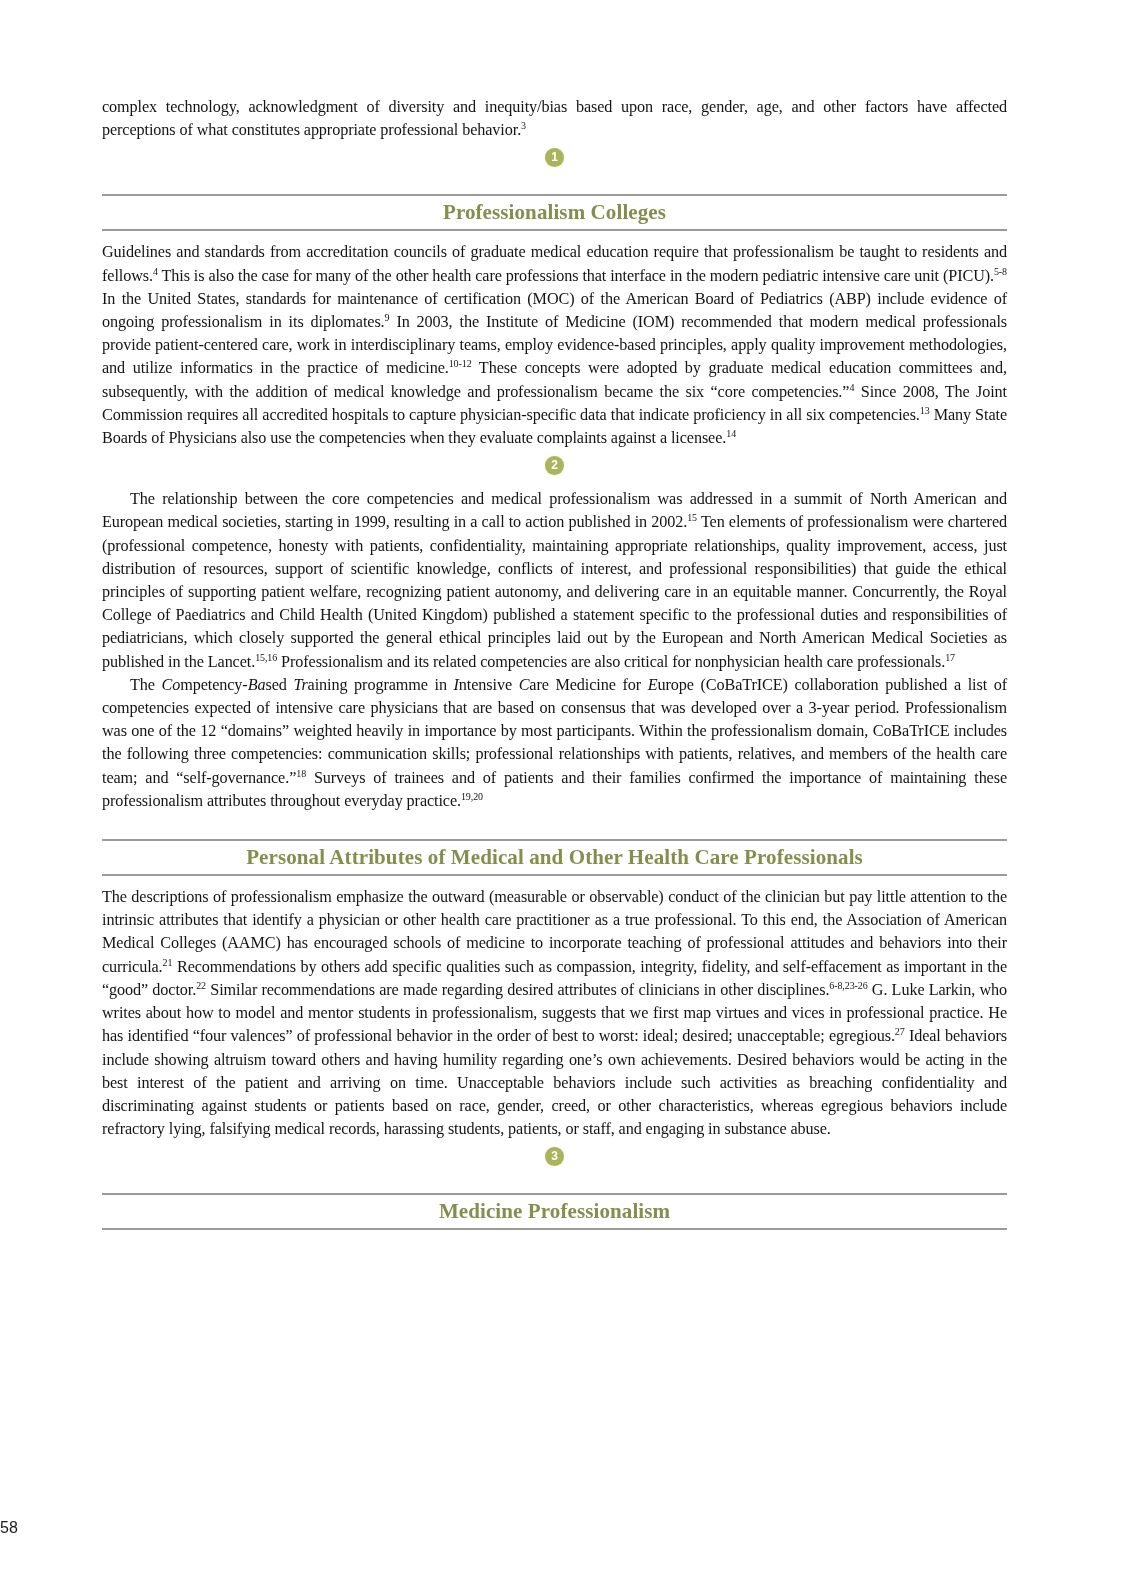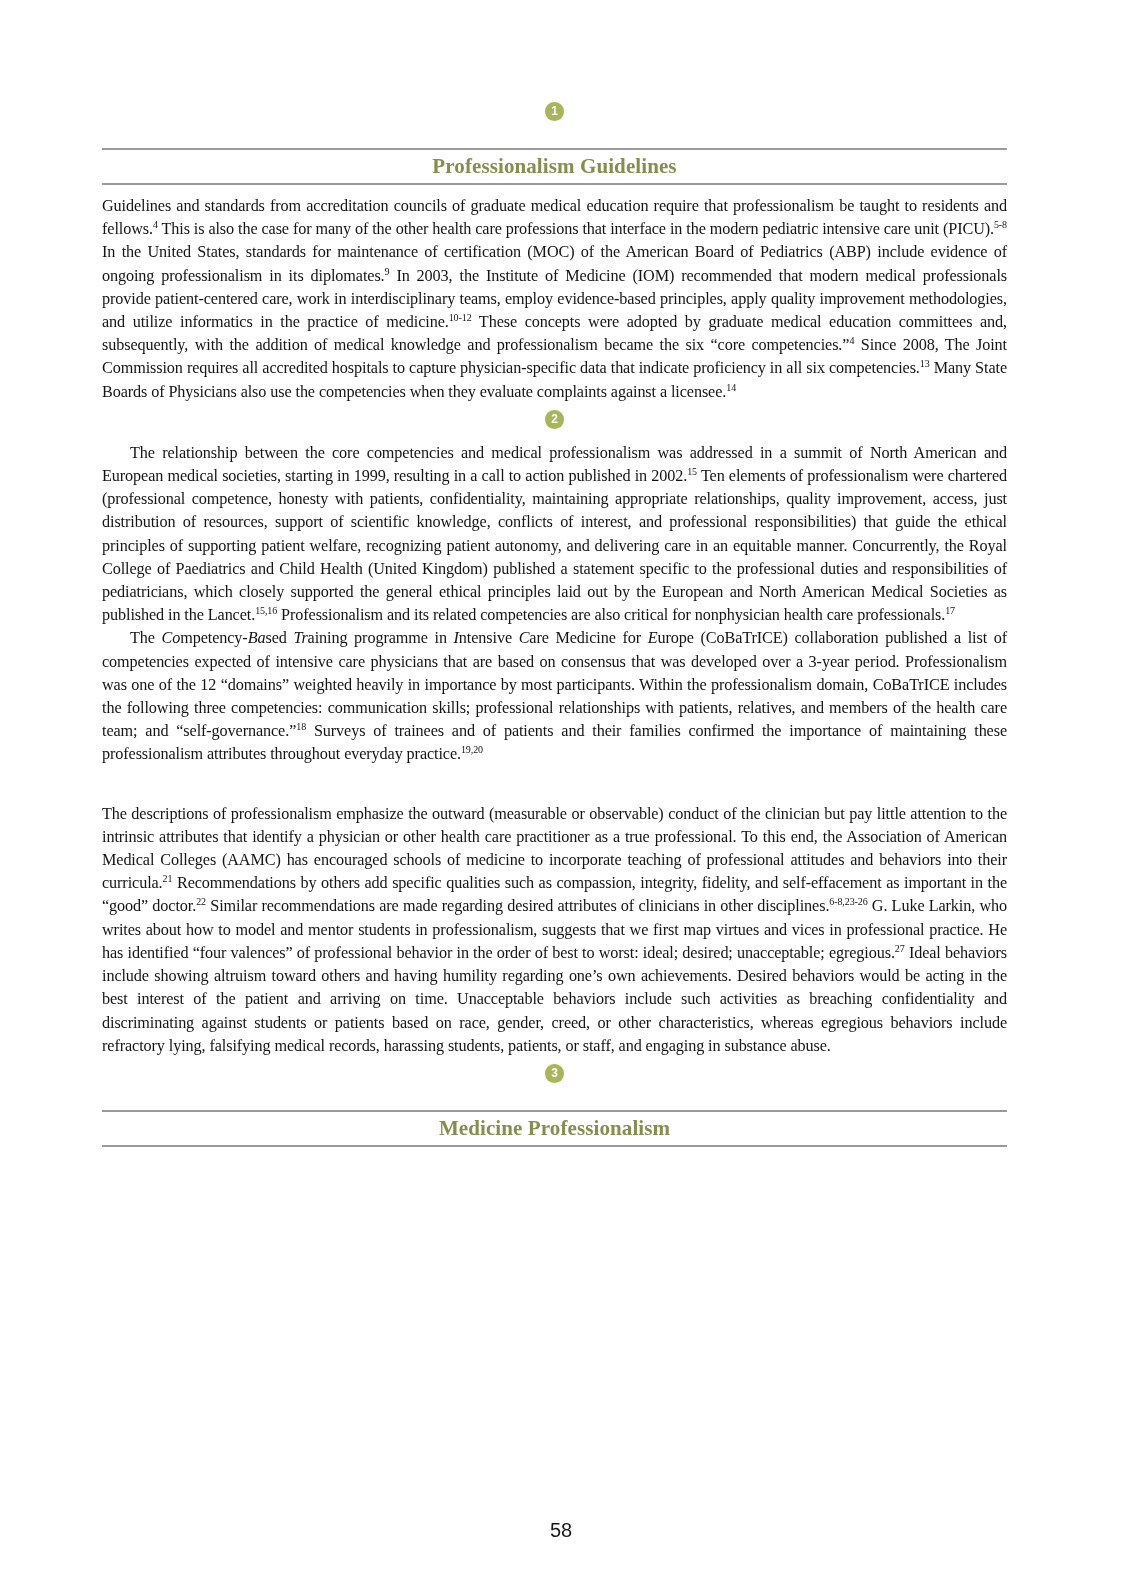--- a/index.html
+++ b/index.html
@@ -11,52 +11,56 @@
   sup { font-size: 10px; line-height: 0; vertical-align: 6px; }
   .marker { display: flex; justify-content: center; margin: 6px 0 0 0; height: 22px; }
   .circle { width: 19px; height: 19px; border-radius: 50%; background: #a9b45c;
             color: #ffffff; font-family: "Liberation Sans", "DejaVu Sans", sans-serif;
             font-weight: bold; font-size: 12px; line-height: 19px; text-align: center;
             box-shadow: 0 0 2px #e5e9c8; }
   .section-head { border-top: 2px solid #9a9a9a; border-bottom: 2px solid #9a9a9a;
                   text-align: center; margin: 0; }
   .section-head h2 { margin: 0; font-size: 21px; font-weight: bold; color: #868e4e;
                      line-height: 33px; letter-spacing: 0.1px; }
-  .page-number { position: absolute; left: 0; right: 0; top: 1519px; text-align: center;
-                 font-family: "Liberation Sans", "DejaVu Sans", sans-serif; font-size: 20px; color: #1a1a1a; }
+  .page-number { position: absolute; left: 0; right: 0; top: 1519px; text-align: left;
+                 font-family: "Liberation Sans", "DejaVu Sans", sans-serif; font-size: 16px; color: #1a1a1a; }
   b.ib { font-style: italic; font-weight: normal; }
 </style>
 </head>
 <body>
 
 <div class="page">
 
+  <p><span>complex technology, acknowledgment of diversity and inequity/bias based upon race, gender, age, and other factors have affected perceptions of what constitutes appropriate professional behavior.</span><sup>3</sup></p>
 
   <div class="marker">
     <div class="circle">1</div>
   </div>
 
   <div style="height:24px"></div>
   <div class="section-head">
-    <h2>Professionalism Guidelines</h2>
+    <h2>Professionalism Colleges</h2>
   </div>
   <div style="height:10px"></div>
 
   <p><span>Guidelines and standards from accreditation councils of graduate medical education require that professionalism be taught to residents and fellows.</span><sup>4</sup><span> This is also the case for many of the other health care professions that interface in the modern pediatric intensive care unit (PICU).</span><sup>5-8</sup><span> In the United States, standards for maintenance of certification (MOC) of the American Board of Pediatrics (ABP) include evidence of ongoing professionalism in its diplomates.</span><sup>9</sup><span> In 2003, the Institute of Medicine (IOM) recommended that modern medical professionals provide patient-centered care, work in interdisciplinary teams, employ evidence-based principles, apply quality improvement methodologies, and utilize informatics in the practice of medicine.</span><sup>10-12</sup><span> These concepts were adopted by graduate medical education committees and, subsequently, with the addition of medical knowledge and professionalism became the six “core competencies.”</span><sup>4</sup><span> Since 2008, The Joint Commission requires all accredited hospitals to capture physician-specific data that indicate proficiency in all six competencies.</span><sup>13</sup><span> Many State Boards of Physicians also use the competencies when they evaluate complaints against a licensee.</span><sup>14</sup></p>
 
   <div class="marker">
     <div class="circle">2</div>
   </div>
   <div style="height:10px"></div>
 
   <p class="indent"><span>The relationship between the core competencies and medical professionalism was addressed in a summit of North American and European medical societies, starting in 1999, resulting in a call to action published in 2002.</span><sup>15</sup><span> Ten elements of professionalism were chartered (professional competence, honesty with patients, confidentiality, maintaining appropriate relationships, quality improvement, access, just distribution of resources, support of scientific knowledge, conflicts of interest, and professional responsibilities) that guide the ethical principles of supporting patient welfare, recognizing patient autonomy, and delivering care in an equitable manner. Concurrently, the Royal College of Paediatrics and Child Health (United Kingdom) published a statement specific to the professional duties and responsibilities of pediatricians, which closely supported the general ethical principles laid out by the European and North American Medical Societies as published in the Lancet.</span><sup>15,16</sup><span> Professionalism and its related competencies are also critical for nonphysician health care professionals.</span><sup>17</sup></p>
 
   <p class="indent"><span>The </span><b class="ib">Co</b><span>mpetency-</span><b class="ib">Ba</b><span>sed </span><b class="ib">Tr</b><span>aining programme in </span><b class="ib">I</b><span>ntensive </span><b class="ib">C</b><span>are Medicine for </span><b class="ib">E</b><span>urope (CoBaTrICE) </span><span>collaboration published a list of competencies expected of intensive care physicians that are based on consensus that was developed over a 3-year period. Professionalism was one of the 12 “domains” weighted heavily in importance by most participants. Within the professionalism domain, CoBaTrICE includes the following three competencies: communication skills; professional relationships with patients, relatives, and members of the health care team; and “self-governance.”</span><sup>18</sup><span> Surveys of trainees and of patients and their families confirmed the importance of maintaining these professionalism attributes throughout everyday practice.</span><sup>19,20</sup></p>
 
   <div style="height:26px"></div>
+  <div class="section-head">
+    <h2>Personal Attributes of Medical and Other Health Care Professionals</h2>
+  </div>
   <div style="height:10px"></div>
 
   <p><span>The descriptions of professionalism emphasize the outward (measurable or observable) conduct of the clinician but pay little attention to the intrinsic attributes that identify a physician or other health care practitioner as a true professional. To this end, the Association of American Medical Colleges (AAMC) has encouraged schools of medicine to incorporate teaching of professional attitudes and behaviors into their curricula.</span><sup>21</sup><span> Recommendations by others add specific qualities such as compassion, integrity, fidelity, and self-effacement as important in the “good” doctor.</span><sup>22</sup><span> Similar recommendations are made regarding desired attributes of clinicians in other disciplines.</span><sup>6-8,23-26</sup><span> G. Luke Larkin, who writes about how to model and mentor students in professionalism, suggests that we first map virtues and vices in professional practice. He has identified “four valences” of professional behavior in the order of best to worst: ideal; desired; unacceptable; egregious.</span><sup>27</sup><span> Ideal behaviors include showing altruism toward others and having humility regarding one’s own achievements. Desired behaviors would be acting in the best interest of the patient and arriving on time. Unacceptable behaviors include such activities as breaching confidentiality and discriminating against students or patients based on race, gender, creed, or other characteristics, whereas egregious behaviors include refractory lying, falsifying medical records, harassing students, patients, or staff, and engaging in substance abuse.</span></p>
 
   <div class="marker">
     <div class="circle">3</div>
   </div>
 
   <div style="height:24px"></div>
   <div class="section-head">

